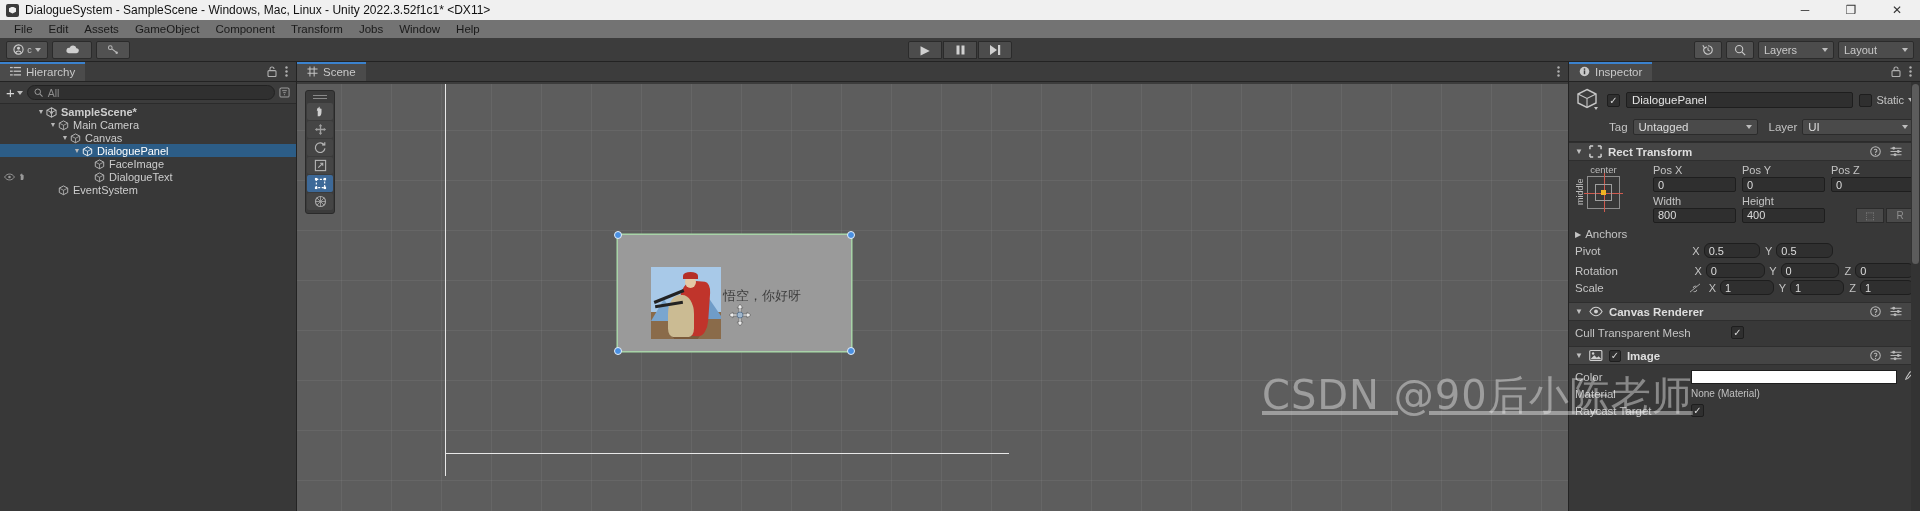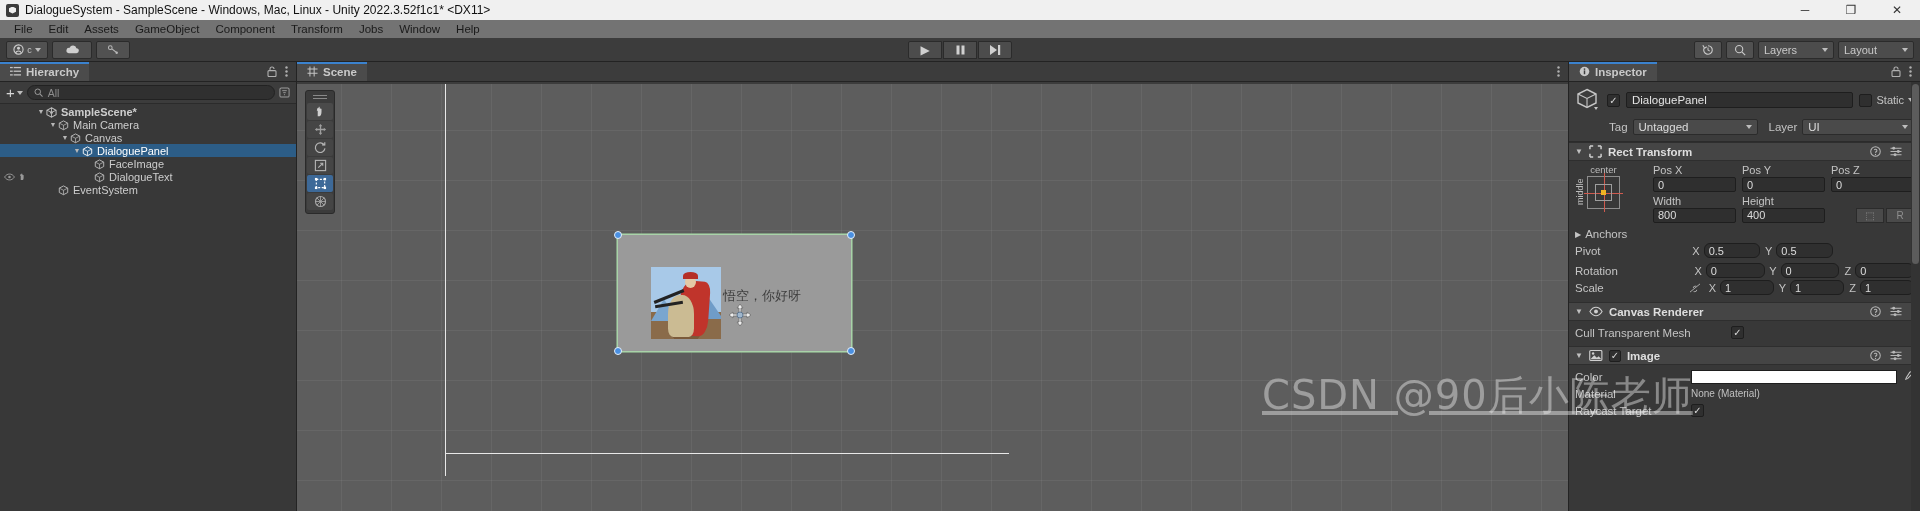--- a/index.html
+++ b/index.html
@@ -71,21 +71,21 @@
   .body{ display:flex; height:449px; background:#383838; }
 
   
   .panel{ display:flex; flex-direction:column; background:#383838; }
   .panel-tabs{
     height:20px; background:#3c3c3c; display:flex; align-items:stretch;
     border-bottom:1px solid #232323; position:relative;
   }
   .ptab{
     display:flex; align-items:center; gap:5px; padding:0 10px;
-    background:#3c3c3c; color:#c9c9c9; font-size:11.5px; position:relative;font-weight:bold;
+    background:#3c3c3c; color:#c9c9c9; font-size:11.5px; position:relative;
   }
   .ptab.active{ background:#4b4b4b; }
   .ptab.active::before{
     content:""; position:absolute; left:0; right:0; top:0; height:2px; background:#3b82ce;
   }
   .ptab-icons{ margin-left:auto; display:flex; align-items:center; gap:8px; padding-right:8px; color:#b0b0b0; }
 
   
   .hierarchy{ width:297px; border-right:1px solid #232323; }
   .h-searchbar{

